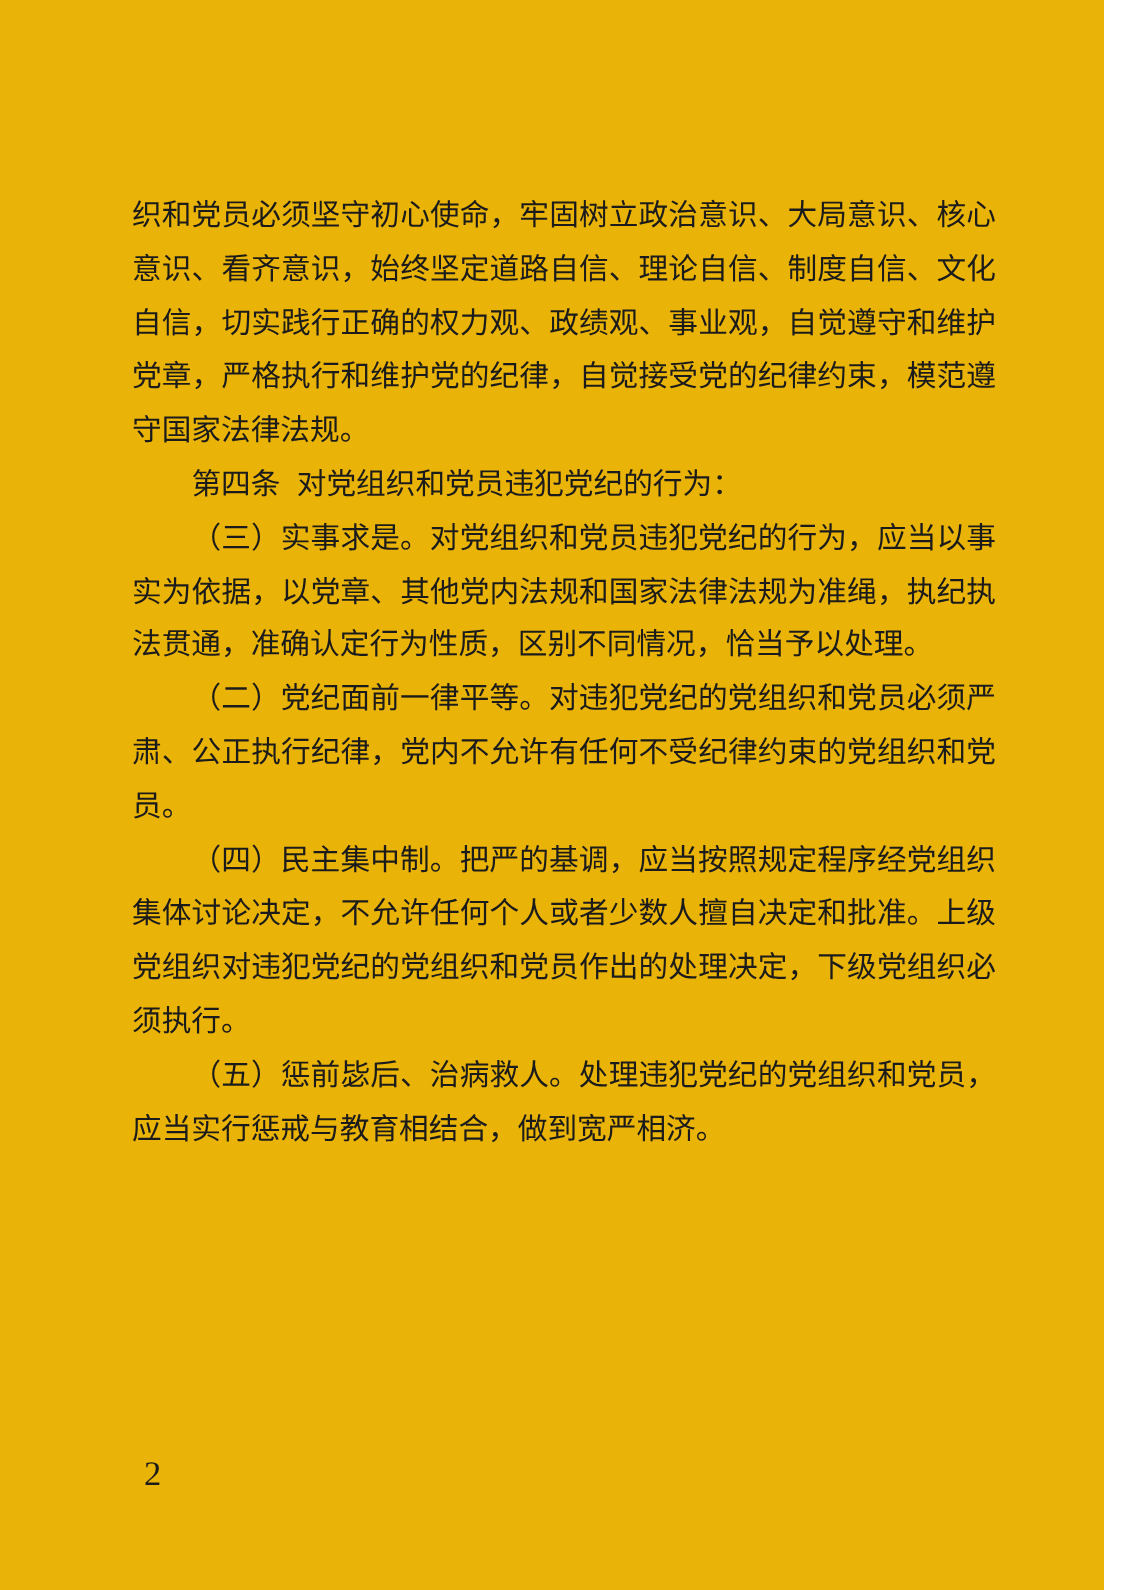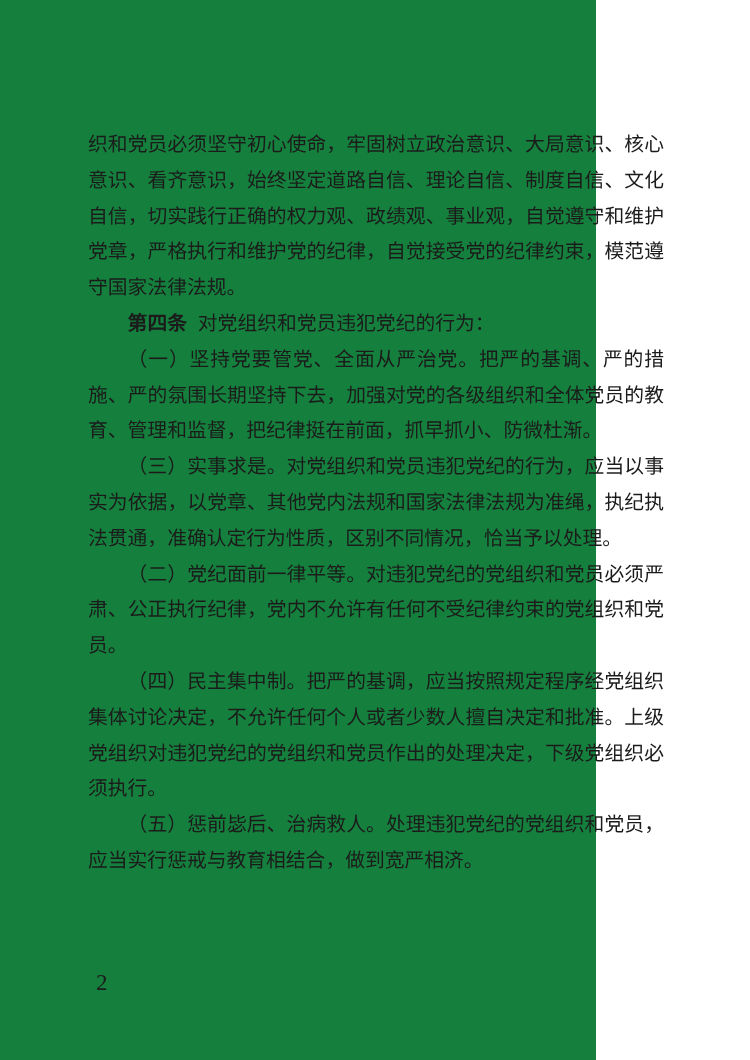--- a/index.html
+++ b/index.html
@@ -8,23 +8,23 @@
   }
   body {
     width: 750px;
     height: 1060px;
     background: #ffffff;
     overflow: hidden;
     font-family: "Liberation Serif", "DejaVu Serif", serif;
   }
   .page {
     position: relative;
-    width: 596px;
+    width: 736px;
     height: 1060px;
-    background: #15803d;
+    background: #eab308;
   }
   .text-body {
     position: absolute;
     left: 88px;
     top: 127px;
     width: 576px;
     color: #1b1b1b;
     font-size: 19.8px;
     line-height: 35.8px;
     text-align: justify;
@@ -33,21 +33,21 @@
   }
   .para {
     margin: 0;
     padding: 0;
     text-indent: 2em;
   }
   .para.no-indent {
     text-indent: 0;
   }
   .lead {
-    font-weight: 700;
+    font-weight: 400;
     margin-right: 0.55em;
   }
   .page-number {
     position: absolute;
     left: 96px;
     top: 970px;
     font-size: 23px;
     color: #1b1b1b;
     font-family: "Liberation Serif", "DejaVu Serif", serif;
     line-height: 26px;
@@ -57,21 +57,20 @@
 <body>
 
 <div class="page">
 
   <div class="text-body">
 
     <p class="para no-indent"><span>织和党员必须坚守初心使命，牢固树立政治意识、大局意识、核心意识、看齐意识，始终坚定道路自信、理论自信、制度自信、文化自信，切实践行正确的权力观、政绩观、事业观，自觉遵守和维护党章，严格执行和维护党的纪律，自觉接受党的纪律约束，模范遵守国家法律法规。</span></p>
 
     <p class="para"><span class="lead">第四条</span><span>对党组织和党员违犯党纪的行为：</span></p>
 
-    <p class="para"><span>（一）坚持党要管党、全面从严治党。把严的基调、严的措施、严的氛围长期坚持下去，加强对党的各级组织和全体党员的教育、管理和监督，把纪律挺在前面，抓早抓小、防微杜渐。</span></p>
 
     <p class="para"><span>（三）实事求是。对党组织和党员违犯党纪的行为，应当以事实为依据，以党章、其他党内法规和国家法律法规为准绳，执纪执法贯通，准确认定行为性质，区别不同情况，恰当予以处理。</span></p>
 
     <p class="para"><span>（二）党纪面前一律平等。对违犯党纪的党组织和党员必须严肃、公正执行纪律，党内不允许有任何不受纪律约束的党组织和党员。</span></p>
 
     <p class="para"><span>（四）民主集中制。把严的基调，应当按照规定程序经党组织集体讨论决定，不允许任何个人或者少数人擅自决定和批准。上级党组织对违犯党纪的党组织和党员作出的处理决定，下级党组织必须执行。</span></p>
 
     <p class="para"><span>（五）惩前毖后、治病救人。处理违犯党纪的党组织和党员，应当实行惩戒与教育相结合，做到宽严相济。</span></p>
 
 

